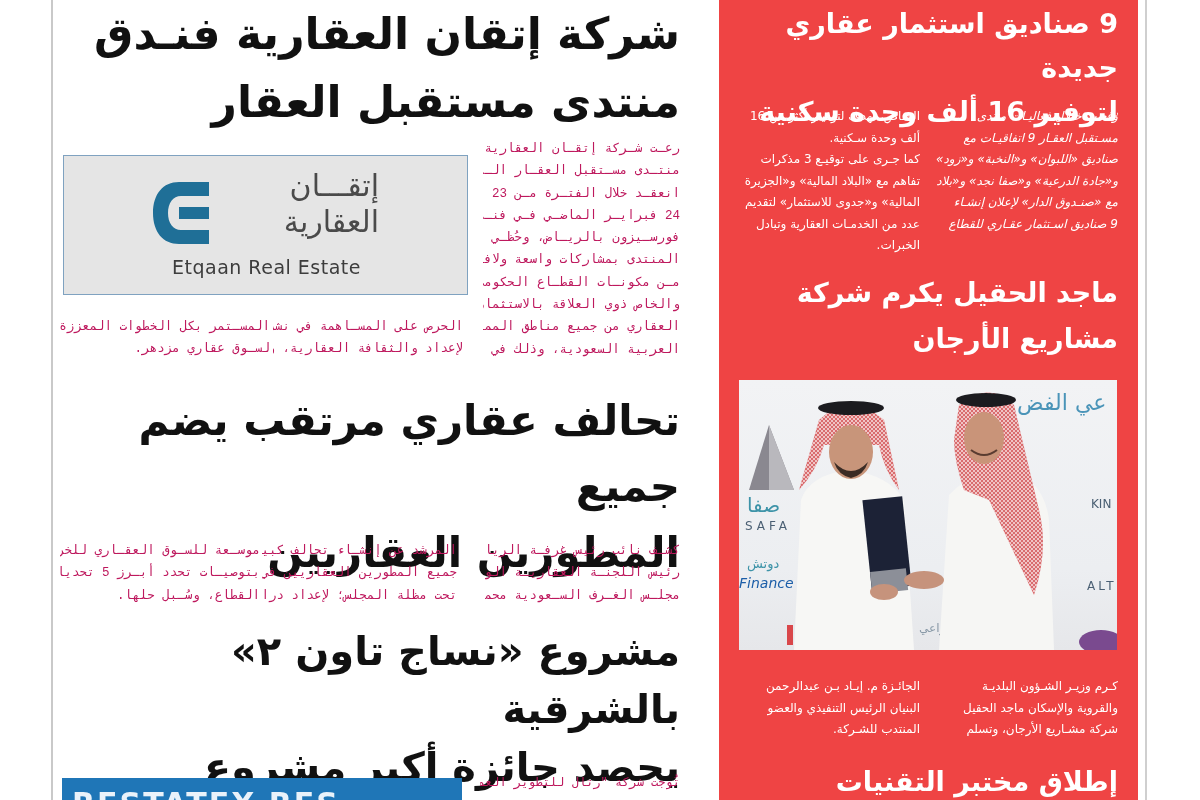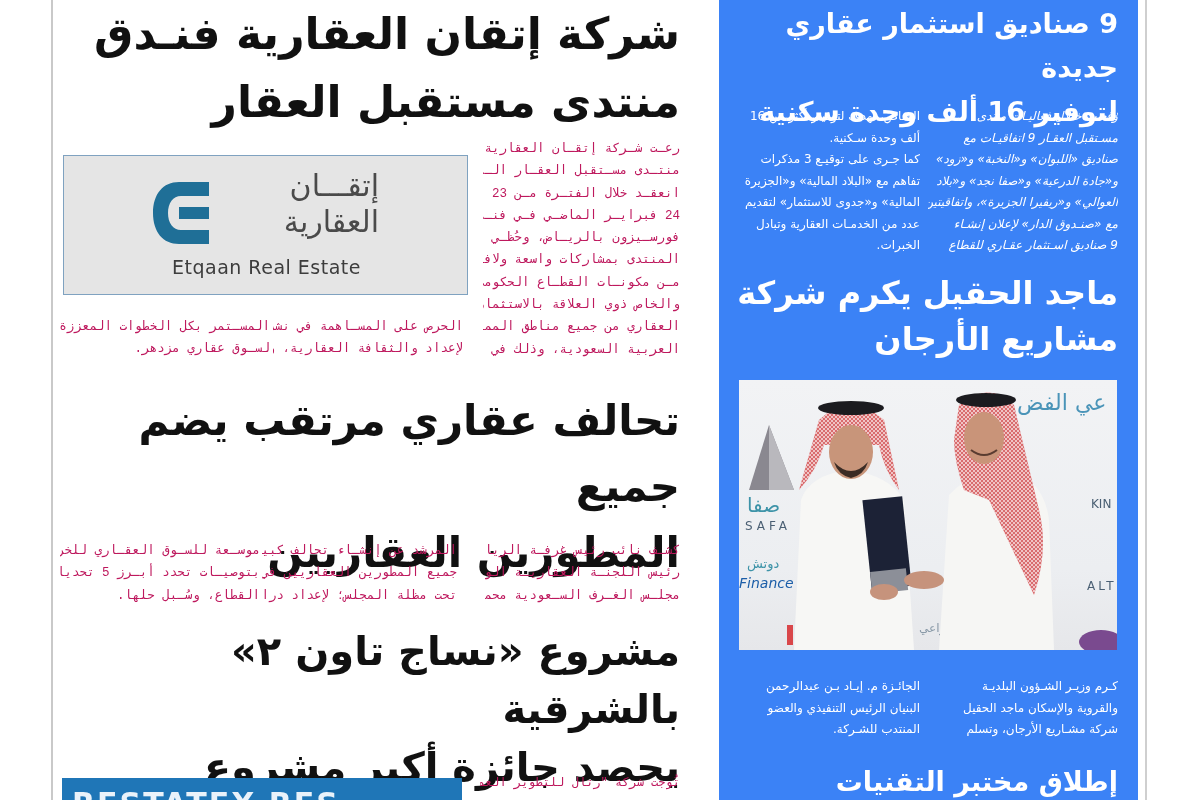--- a/index.html
+++ b/index.html
@@ -43,24 +43,24 @@
     .all-col3 { position: absolute; right: 420px; top: 540px; width: 200px; }
 
     .nassaj-text { position: absolute; right: 0; top: 772px; width: 200px; font-size: 12px; }
     .nassaj-img {
       position: absolute; left: 2px; top: 778px; width: 400px; height: 30px; background: #1f76b7; overflow: hidden;
       direction: ltr;
     }
     .nassaj-img span { position: absolute; left: 10px; top: 8px; font-size: 30px; font-weight: bold; color: #e9f2fa; letter-spacing: 2px; }
 
     
-    .sidebar { position: absolute; left: 719px; top: 0; width: 419px; height: 800px; background: #3b82f6; direction: rtl; }
+    .sidebar { position: absolute; left: 719px; top: 0; width: 419px; height: 800px; background: #ef4444; direction: rtl; }
     .side-headline { font-family: "DejaVu Sans", sans-serif; font-weight: bold; color: #ffffff; text-align: right; letter-spacing: -0.5px; }
     .sh-funds { position: absolute; right: 20px; top: 2px; width: 390px; font-size: 27px; line-height: 44px; }
-    .sh-hoqail { position: absolute; right: 20px; top: 270px; width: 390px; font-size: 32px; line-height: 46px; }
+    .sh-hoqail { position: absolute; right: 20px; top: 270px; width: 390px; font-size: 27px; line-height: 46px; }
     .sh-lab { position: absolute; right: 20px; top: 762px; width: 390px; font-size: 27px; line-height: 40px; }
 
     .side-text { font-family: "DejaVu Sans", sans-serif; font-size: 12px; line-height: 21.5px; color: #ffffff; text-align: right; }
     .side-text p { white-space: nowrap; overflow: hidden; }
     .funds-col1 { position: absolute; right: 20px; top: 106px; width: 190px; font-style: italic; }
     .funds-col2 { position: absolute; right: 218px; top: 106px; width: 190px; }
     .hoq-col1 { position: absolute; right: 20px; top: 676px; width: 190px; }
     .hoq-col2 { position: absolute; right: 218px; top: 676px; width: 190px; }
 
     .photo {
@@ -156,21 +156,20 @@
   <h2 class="side-headline sh-funds">
     <div>9 صناديق استثمار عقاري جديدة</div>
     <div>لتوفير 16 ألف وحدة سكنية</div>
   </h2>
 
   <div class="side-text funds-col1">
     <p>وُقعـت خـلال فعاليـات منتدى</p>
     <p>مسـتقبل العقـار 9 اتفاقيـات مع</p>
     <p>صناديق «اللبوان» و«النخبة» و«زود»</p>
     <p>و«جادة الدرعية» و«صفا نجد» و«بلاد</p>
-    <p>العوالي» و«ريفيرا الجزيرة»، واتفاقيتين</p>
     <p>مع «صنـدوق الدار» لإعلان إنشـاء</p>
     <p>9 صناديق اسـتثمار عقـاري للقطاع</p>
   </div>
   <div class="side-text funds-col2">
     <p>الخـاص، تهدف لتوفيـر أكثر من 16</p>
     <p>ألف وحدة سـكنية.</p>
     <p>كما جـرى على توقيـع 3 مذكرات</p>
     <p>تفاهم مع «البلاد المالية» و«الجزيرة</p>
     <p>المالية» و«جدوى للاستثمار» لتقديم</p>
     <p>عدد من الخدمـات العقارية وتبادل</p>

